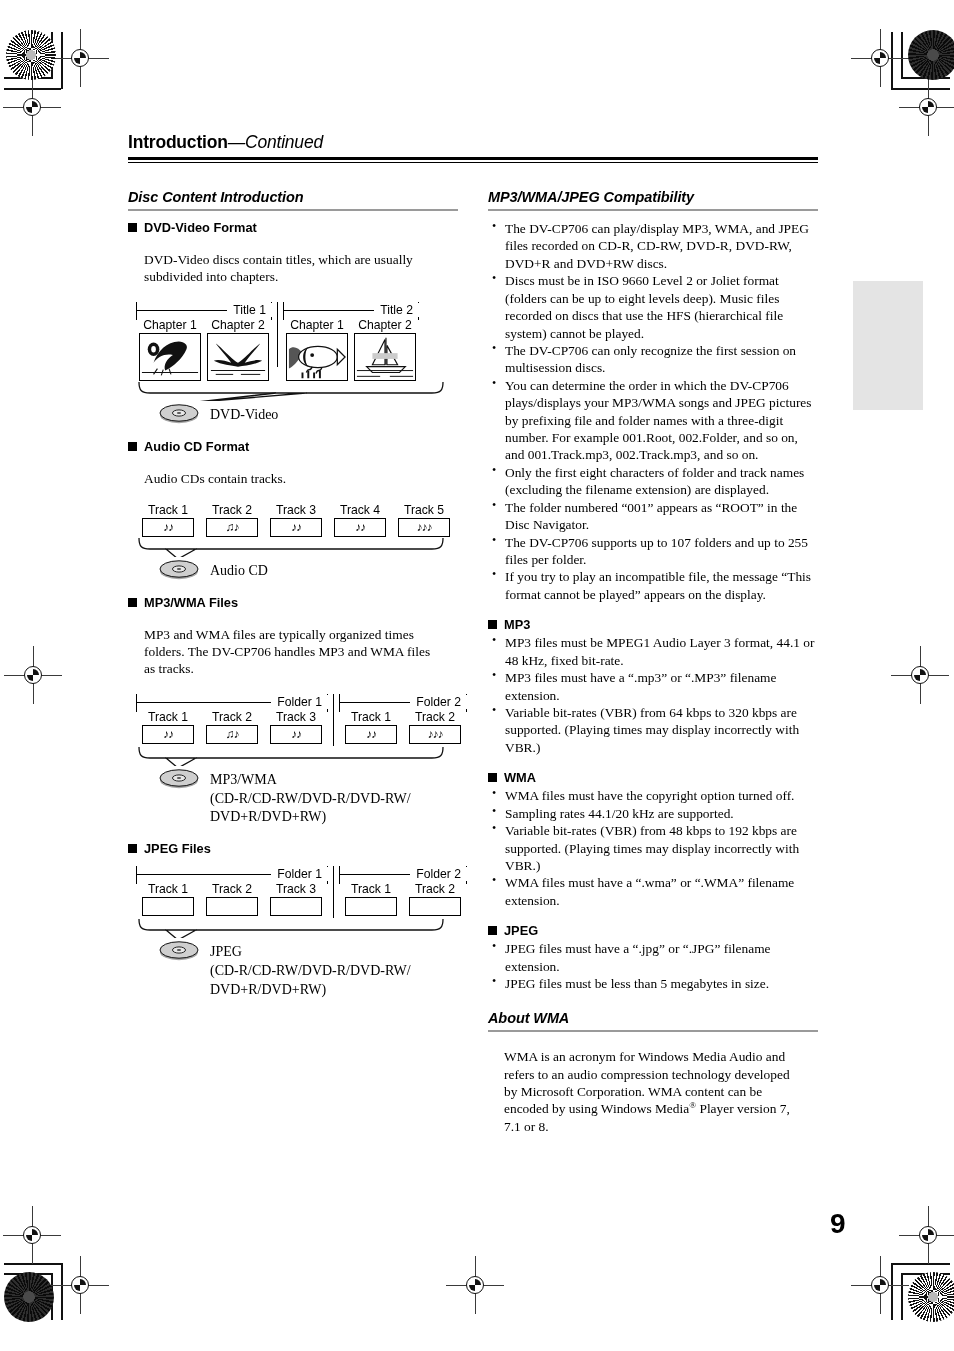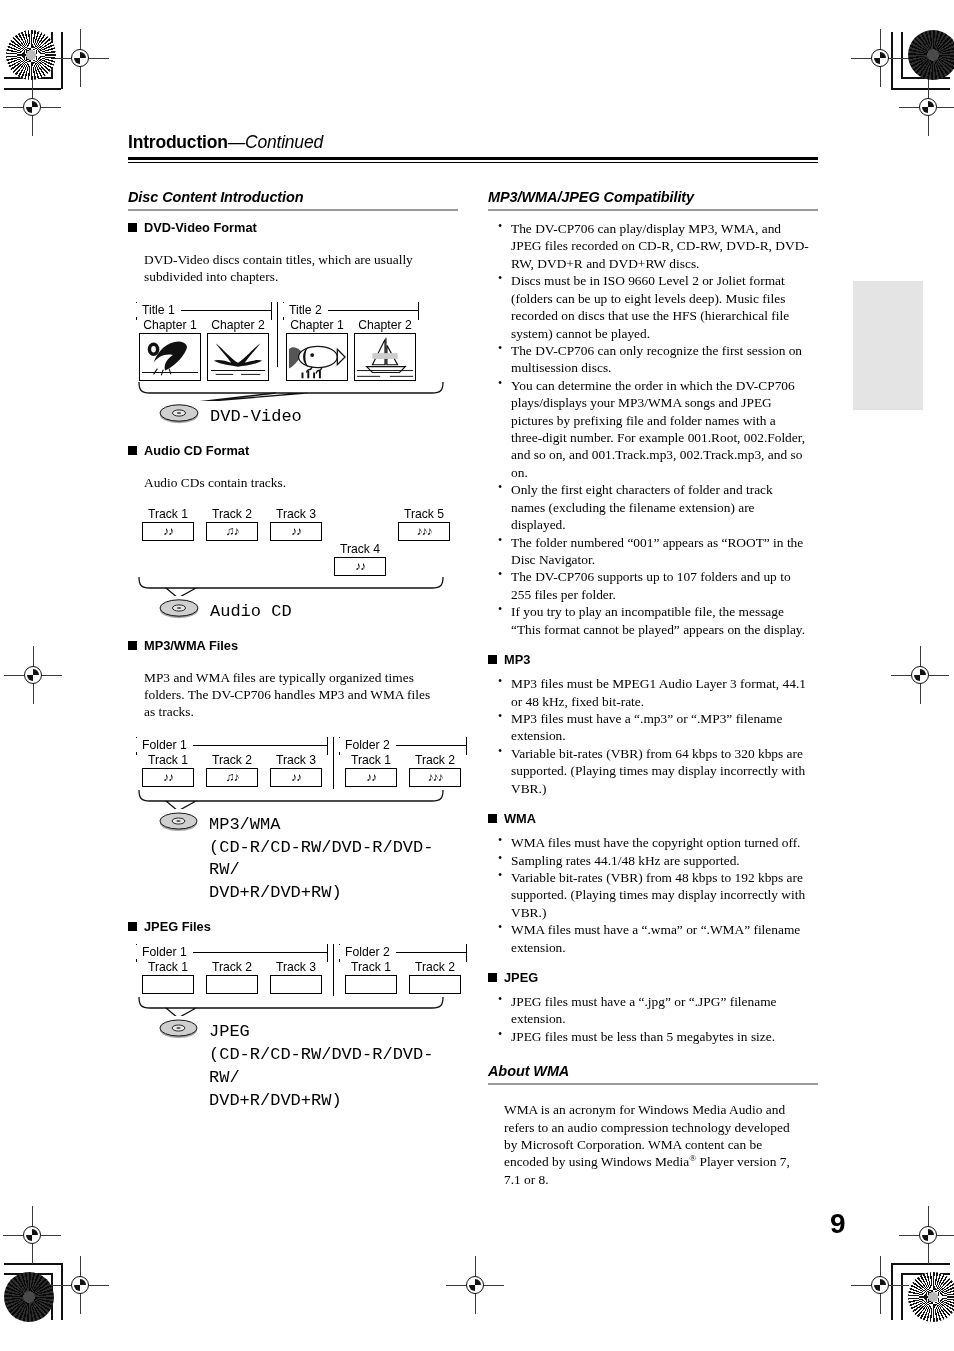--- a/index.html
+++ b/index.html
@@ -128,21 +128,21 @@
 
   p.body {
     font-size: 13.4px;
     line-height: 1.29;
     margin: 16px;
     text-align: left;
   }
 
   ul.bullets {
     list-style: none;
-    margin: 8px;
+    margin: 2px;
     padding: 0;
   }
   ul.bullets > li {
     font-size: 13.4px;
     line-height: 1.3;
     position: relative;
     padding-left: 15px;
     margin-bottom: 0px;
   }
   ul.bullets > li::before {
@@ -163,21 +163,21 @@
   }
 
   .group-row { display: flex; }
 
   .bracketgrp { position: relative; }
   .bracket-top {
     position: relative;
     height: 16px;
     display: flex;
     align-items: center;
-    justify-content: flex-start;
+    justify-content: flex-end;
   }
   .bracket-top .bline {
     position: absolute;
     left: 0; right: 0; top: 50%;
     border-top: 1.4px solid #000;
   }
   .bracket-top .tick-l, .bracket-top .tick-r {
     position: absolute;
     top: 0; bottom: -2px;
     border-left: 1.4px solid #000;
@@ -220,22 +220,22 @@
 
   .brace-row { position: relative; height: 20px; }
   .disc-row {
     display: flex;
     align-items: flex-start;
     gap: 10px;
     margin-top: 2px;
     margin-left: 22px;
   }
   .disc-label {
-    font-family: Liberation Mono, monospace;
-    font-size: 17px;
+    font-family: Liberation Serif, serif;
+    font-size: 14px;
     line-height: 1.35;
     padding-top: 3px;
     white-space: pre-line;
   }
 
   sup.reg-sym { font-size: 0.68em; vertical-align: super; }
 
   .pagenum {
     position: absolute;
     font-family: "Liberation Sans", sans-serif;
@@ -451,21 +451,21 @@
             <div class="cellbox note">♪♪</div>
           </div>
           <div class="item-cell" style="width:64px;">
             <span class="item-cap">Track 2</span>
             <div class="cellbox note">♫♪</div>
           </div>
           <div class="item-cell" style="width:64px;">
             <span class="item-cap">Track 3</span>
             <div class="cellbox note">♪♪</div>
           </div>
-          <div class="item-cell" style="width:64px;margin-top:35px;">
+          <div class="item-cell" style="width:64px;">
             <span class="item-cap">Track 4</span>
             <div class="cellbox note">♪♪</div>
           </div>
           <div class="item-cell" style="width:64px;">
             <span class="item-cap">Track 5</span>
             <div class="cellbox note">♪♪♪</div>
           </div>
         </div>
 
         <div class="brace-row">
@@ -658,21 +658,21 @@
         <li>MP3 files must have a “.mp3” or “.MP3” filename extension.</li>
         <li>Variable bit-rates (VBR) from 64 kbps to 320 kbps are supported. (Playing times may display incorrectly with VBR.)</li>
       </ul>
 
       <h3 class="sub">
         <span class="sq"></span>
         <span>WMA</span>
       </h3>
       <ul class="bullets">
         <li>WMA files must have the copyright option turned off.</li>
-        <li>Sampling rates 44.1/48 kHz are supported.</li>
+        <li>Sampling rates 44.1/20 kHz are supported.</li>
         <li>Variable bit-rates (VBR) from 48 kbps to 192 kbps are supported. (Playing times may display incorrectly with VBR.)</li>
         <li>WMA files must have a “.wma” or “.WMA” filename extension.</li>
       </ul>
 
       <h3 class="sub">
         <span class="sq"></span>
         <span>JPEG</span>
       </h3>
       <ul class="bullets">
         <li>JPEG files must have a “.jpg” or “.JPG” filename extension.</li>

